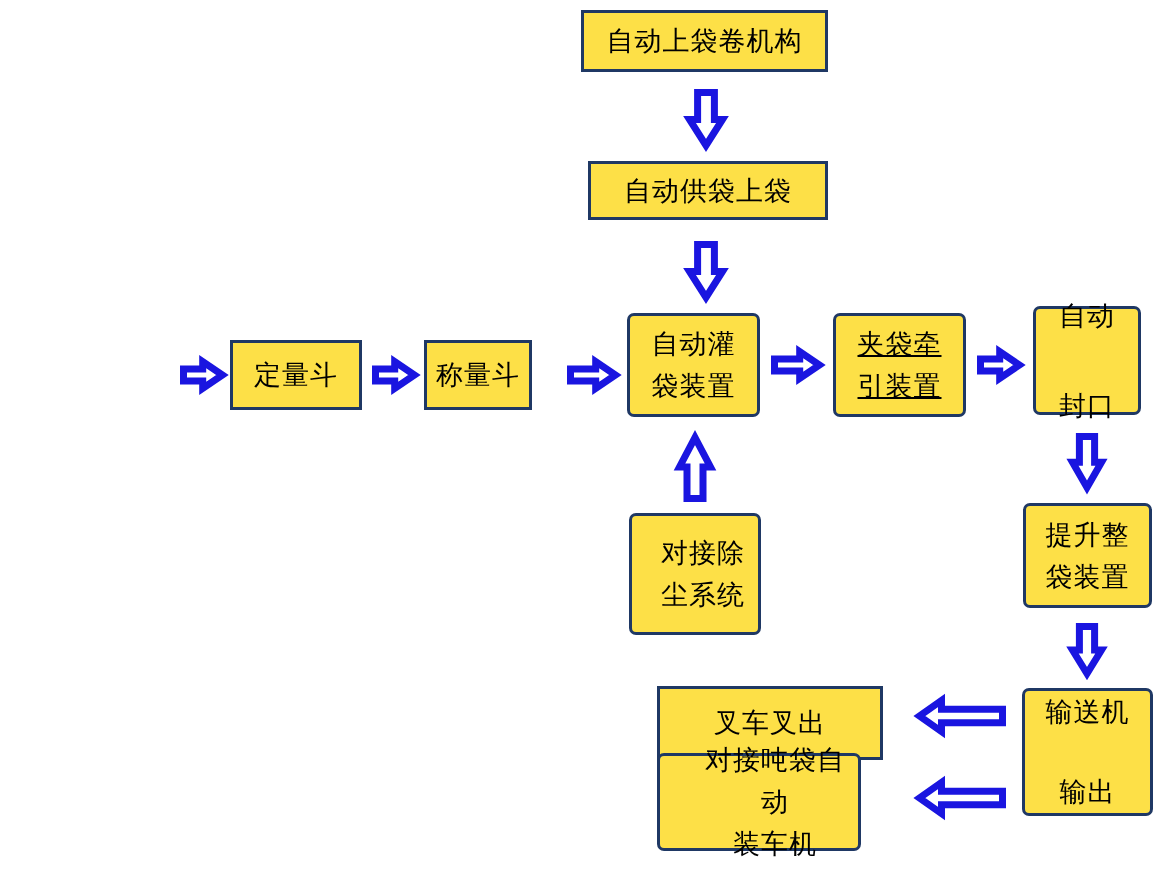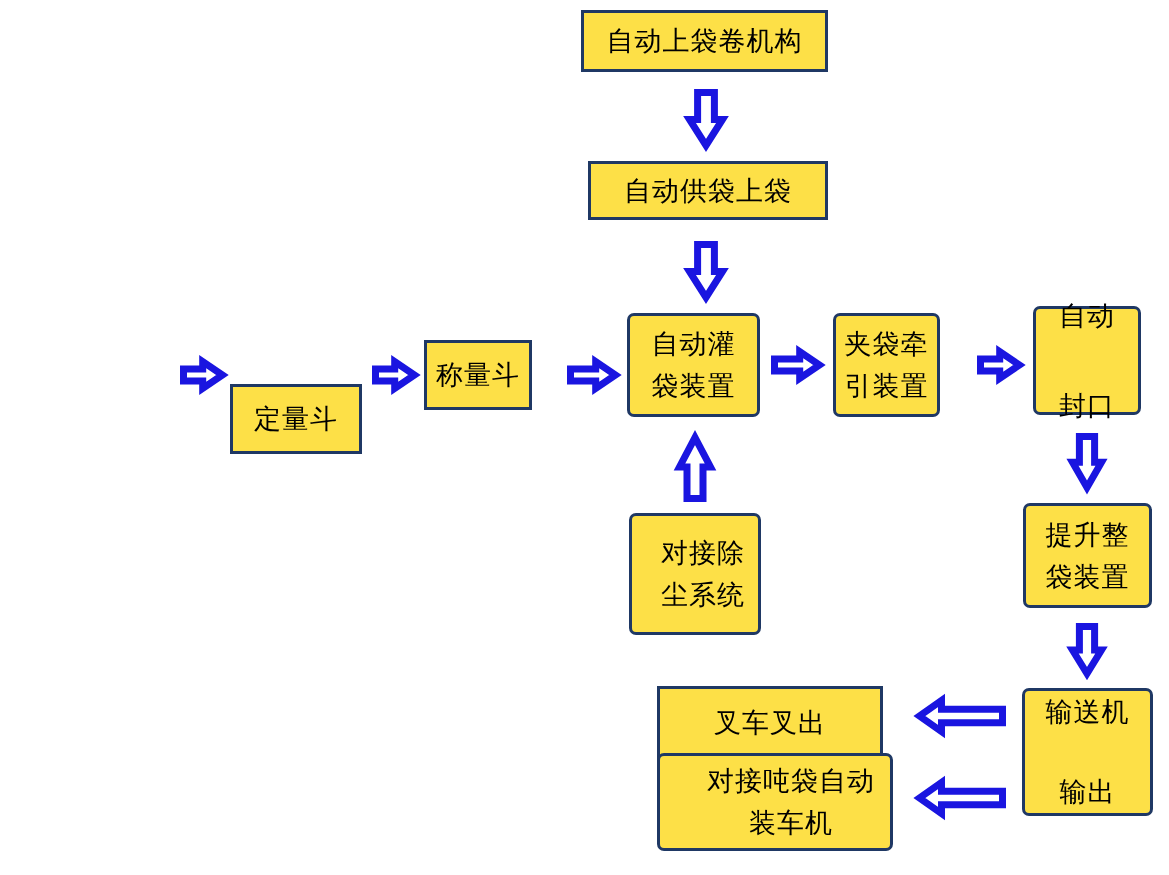--- a/index.html
+++ b/index.html
@@ -114,23 +114,23 @@
         <polygon class="ashape" points="87.5,13.2 26.5,13.2 26.5,4.5 4.5,20.0 26.5,35.5 26.5,26.8 87.5,26.8"></polygon>
       </svg>
     </div>
     <div class="arrow" style="left: 915px; top: 778px; width: 92px; height: 40px;">
       <svg width="92" height="40" viewBox="0 0 92 40">
         <polygon class="ashape" points="87.5,13.2 26.5,13.2 26.5,4.5 4.5,20.0 26.5,35.5 26.5,26.8 87.5,26.8"></polygon>
       </svg>
     </div>
     <div class="node" style="left: 581px; top: 10px; width: 247px; height: 62px;"><span>自动上袋卷机构</span></div>
     <div class="node" style="left: 588px; top: 161px; width: 240px; height: 59px;"><span>自动供袋上袋</span></div>
-    <div class="node" style="left: 230px; top: 340px; width: 132px; height: 70px; margin-top: 44px;"><span>定量斗</span></div>
+    <div class="node" style="left: 230px; top: 340px; width: 132px; height: 70px;"><span>定量斗</span></div>
     <div class="node" style="left: 424px; top: 340px; width: 108px; height: 70px;"><span>称量斗</span></div>
     <div class="node two-line" style="left: 627px; top: 313px; width: 133px; height: 104px;"><span>自动灌</span><span>袋装置</span></div>
-    <div class="node two-line" style="left: 833px; top: 313px; width: 107px; height: 104px;"><span>夹袋牵</span><span>引装置</span></div>
+    <div class="node two-line" style="left: 833px; top: 313px; width: 133px; height: 104px; text-decoration: underline;"><span>夹袋牵</span><span>引装置</span></div>
     <div class="node two-line" style="left: 1033px; top: 306px; width: 108px; height: 109px; gap: 48px;"><span>自动</span><span>封口</span></div>
     <div class="node two-line" style="left: 629px; top: 513px; width: 132px; height: 122px; padding-left: 16px;"><span>对接除</span><span>尘系统</span></div>
     <div class="node two-line" style="left: 1023px; top: 503px; width: 129px; height: 105px;"><span>提升整</span><span>袋装置</span></div>
     <div class="node two-line" style="left: 1022px; top: 688px; width: 131px; height: 128px; justify-content: space-between;"><span>输送机</span><span>输出</span></div>
     <div class="node" style="left: 657px; top: 686px; width: 226px; height: 74px;"><span>叉车叉出</span></div>
-    <div class="node two-line" style="left: 657px; top: 753px; width: 236px; height: 98px; padding-left: 32px;"><span>对接吨袋自动</span><span>装车机</span></div>
+    <div class="node two-line" style="left: 657px; top: 753px; width: 204px; height: 98px; padding-left: 32px;"><span>对接吨袋自动</span><span>装车机</span></div>
   </div>
 
 </body></html>

